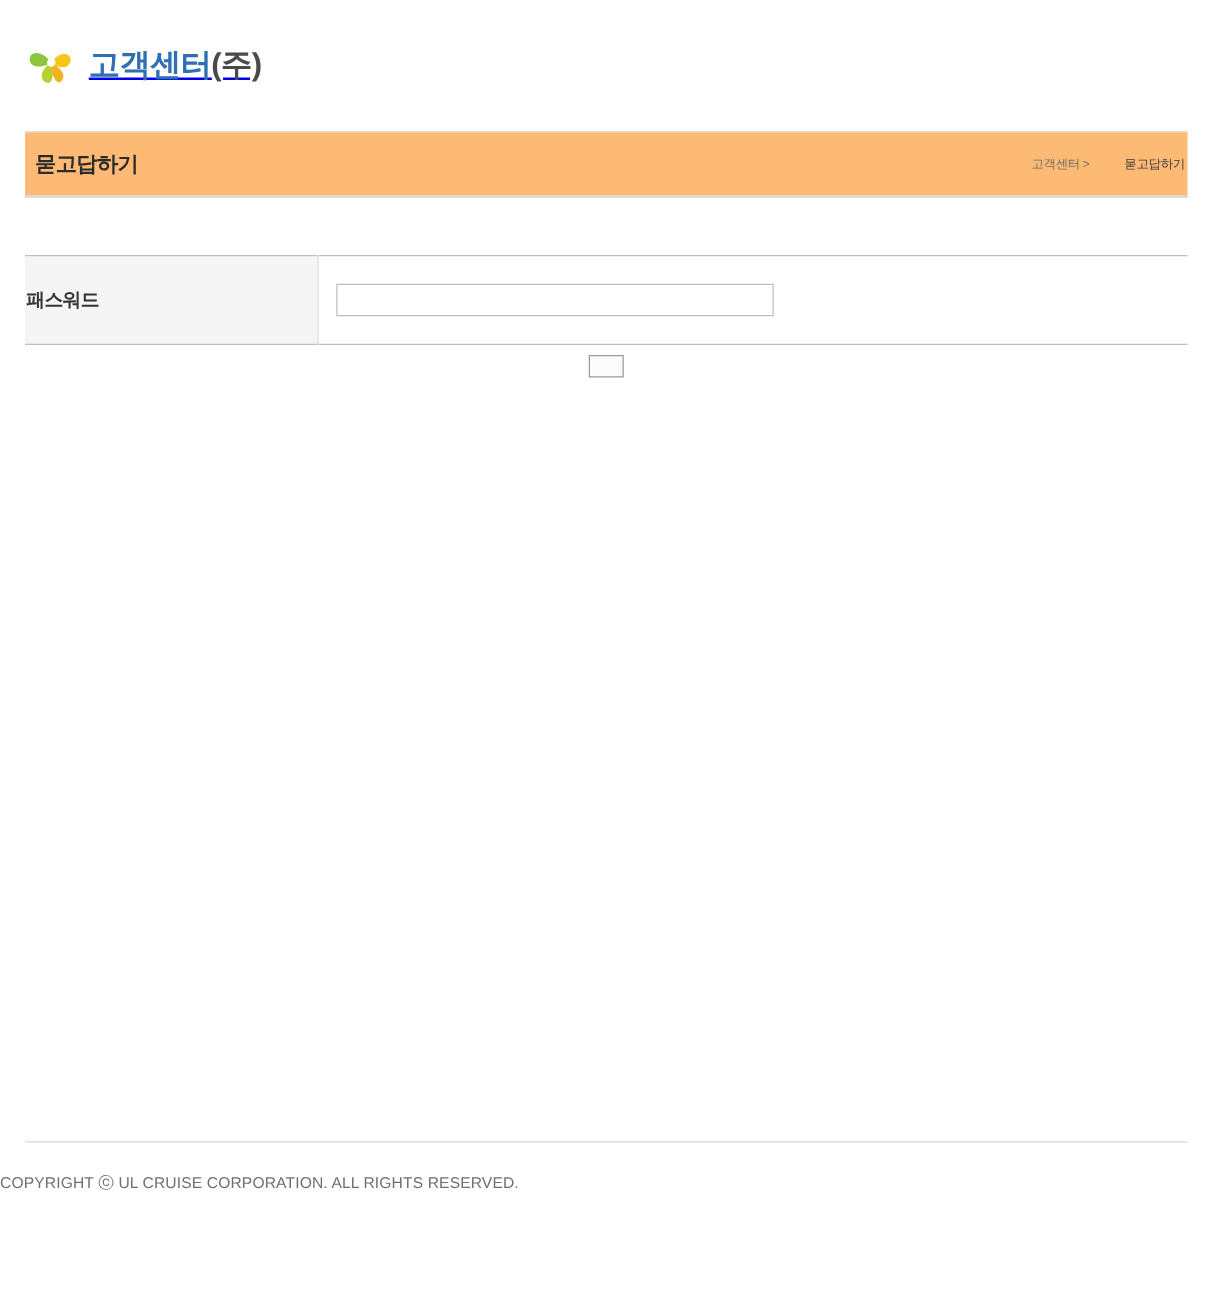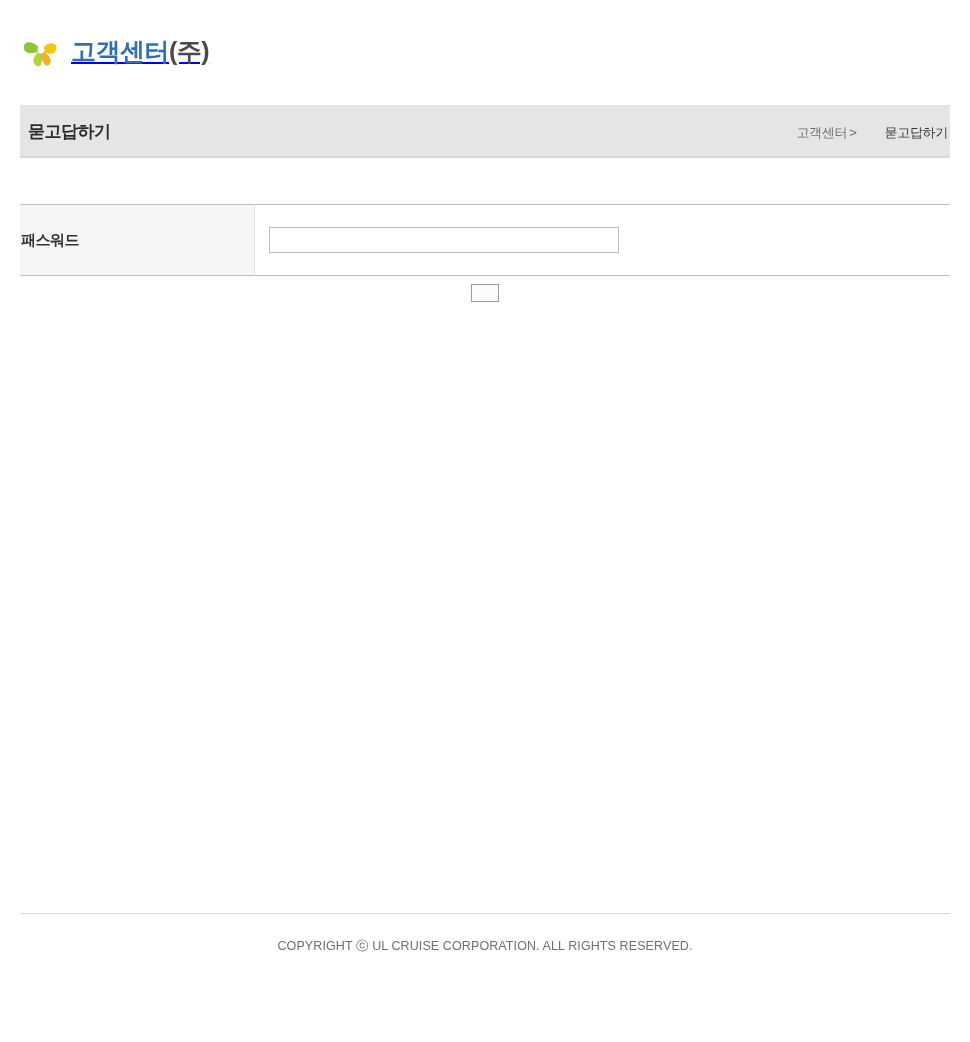--- a/index.html
+++ b/index.html
@@ -44,36 +44,36 @@
   .logo-text .lt-blue { color: #2f6fb4; }
   .logo-text .lt-gray { color: #4a4a4a; }
 
   
   .titlebar {
     position: relative;
     margin: 0 20px;
     height: 50px;
     border-top: 1px solid #e2e2e2;
     border-bottom: 2px solid #d8d8d8;
-    background: #e5e5e5;
+    background: #fdba74;
   }
   .page-title {
     position: absolute;
     left: 8px;
     top: 14px;
     font-size: 17px;
     font-weight: bold;
     color: #2b2b2b;
     letter-spacing: -0.5px;
   }
   .breadcrumb {
     position: absolute;
     right: 2px;
     top: 18px;
-    font-size: 13px;
+    font-size: 10px;
     color: #6d6d6d;
     letter-spacing: -0.3px;
     white-space: nowrap;
   }
   .breadcrumb .crumb-sep { margin: 0 2px; }
   .breadcrumb .crumb-current {
     color: #3a3a3a;
     margin-left: 26px;
   }
 
@@ -141,21 +141,21 @@
     top: 913px;
     width: 930px;
     height: 1px;
     background: #d9d9d9;
   }
   .footer-copy {
     position: absolute;
     left: 0;
     top: 938px;
     width: 970px;
-    text-align: center;
+    text-align: left;
     font-size: 12.5px;
     color: #6f6f6f;
     letter-spacing: 0.1px;
   }
 </style>
 </head>
 <body>
 
 <div class="header">
   <a class="logo-wrap" href="#">

